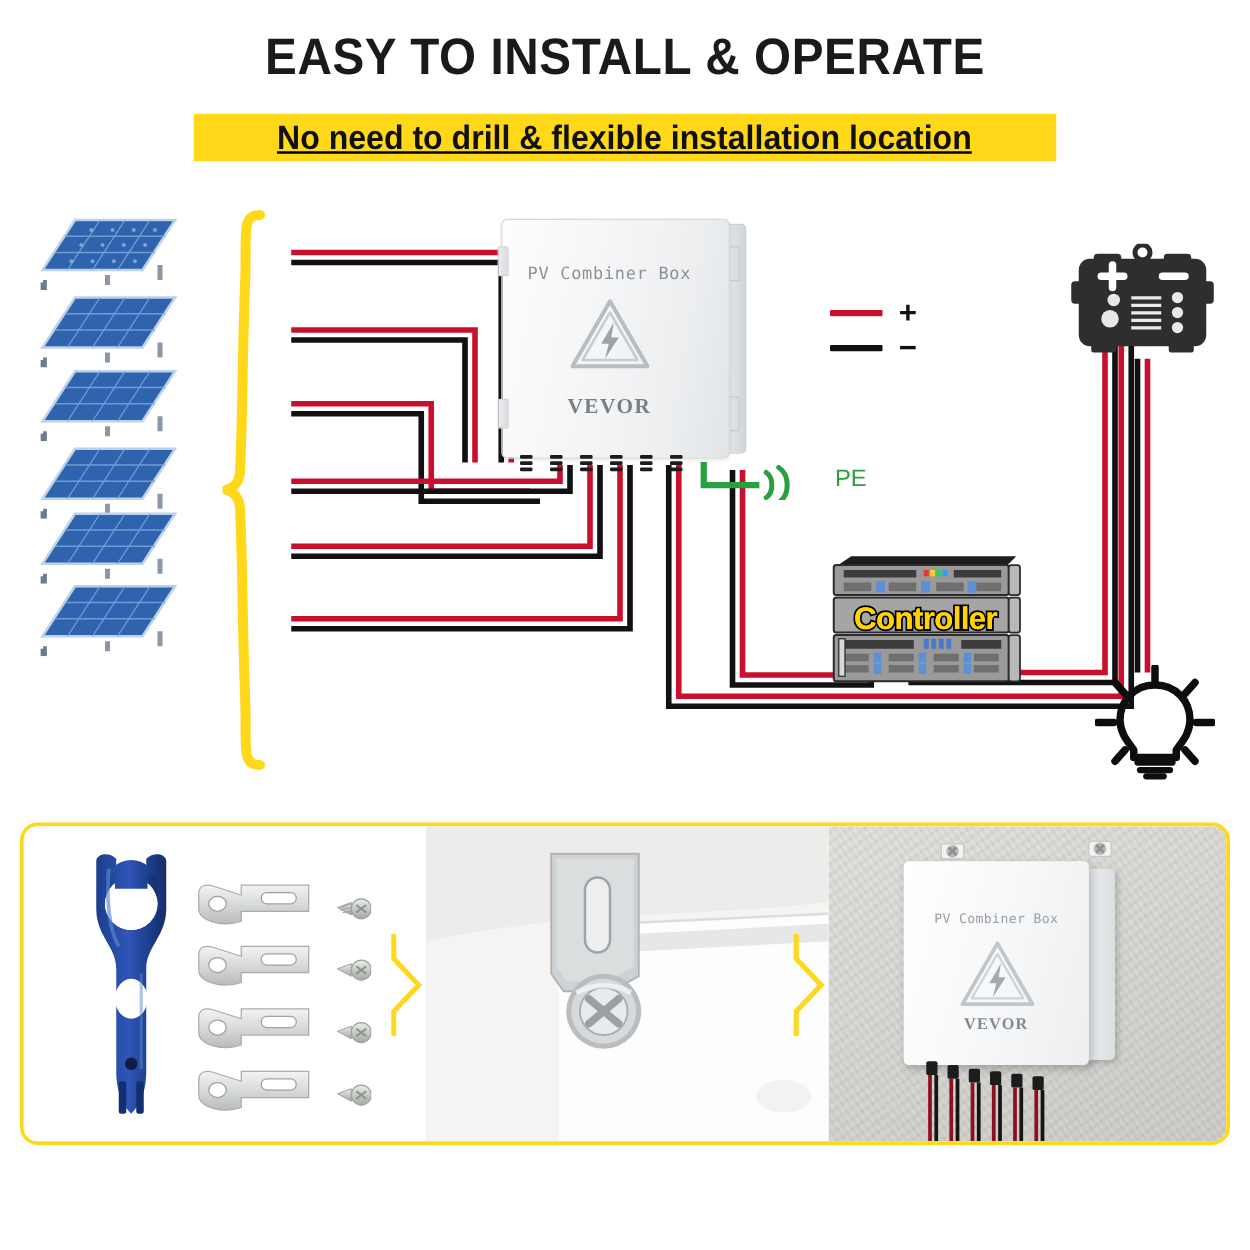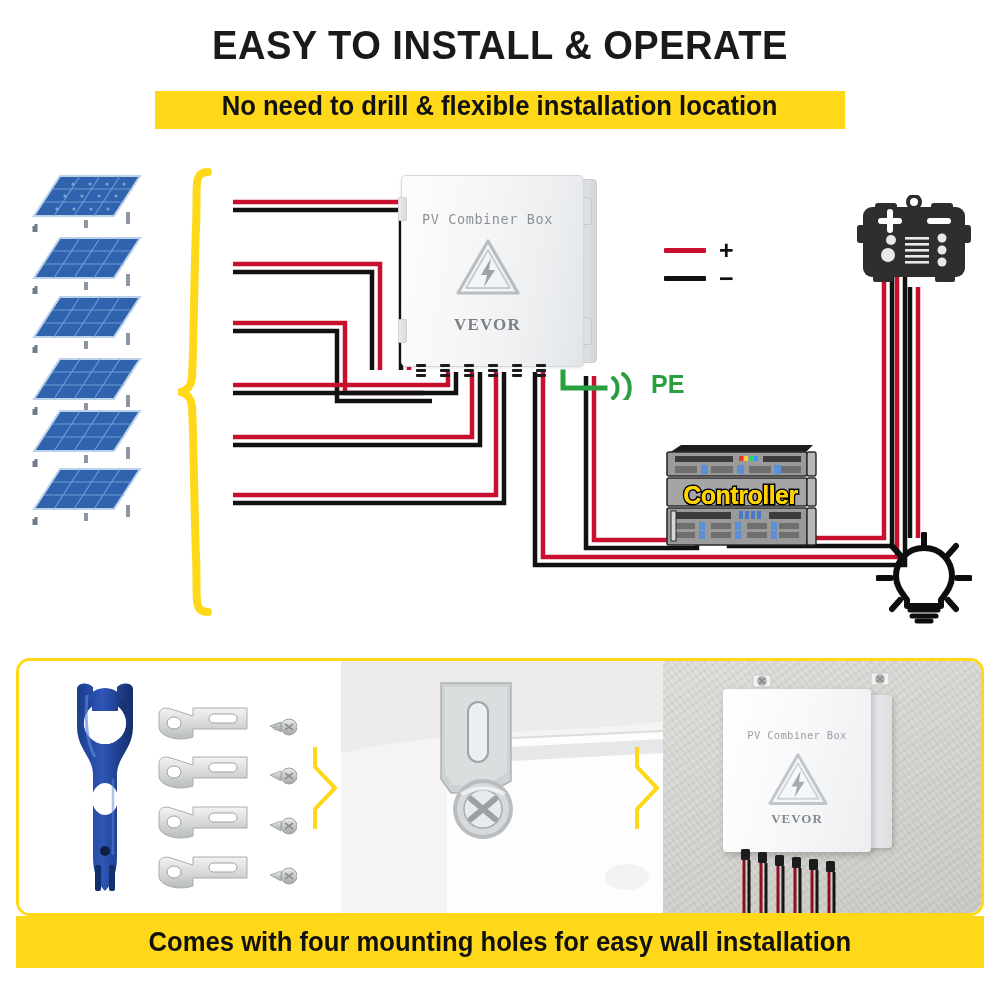--- a/index.html
+++ b/index.html
@@ -8,21 +8,21 @@
 
   
   .title{
     position:absolute;left:0;top:22px;width:1000px;text-align:center;
     font-family:"Liberation Sans Narrow","Liberation Sans",sans-serif;
     font-weight:bold;font-size:41px;letter-spacing:.5px;color:#1a1a1a;
     transform:scaleX(.93);transform-origin:50% 50%;white-space:nowrap;
   }
   .subbanner{
     position:absolute;left:155px;top:91px;width:690px;height:38px;
-    background:#FFD81A;display:flex;align-items:flex-start;justify-content:center;
+    background:#FFD81A;display:flex;align-items:center;justify-content:center;text-decoration:underline;
   }
   .subbanner span{
     font-family:"Liberation Sans Narrow","Liberation Sans",sans-serif;
     font-weight:bold;font-size:27px;color:#111;transform:scaleX(.95);white-space:nowrap;
   }
 
   
   .diagram{position:absolute;left:0;top:140px;width:1000px;height:500px;}
 
   
@@ -63,21 +63,21 @@
   .mc4 i{position:absolute;left:0;width:10px;height:3px;background:#1c1c1c;border-radius:1px;}
 
   
   .legend{position:absolute;left:664px;top:100px;width:120px;height:50px;}
   .lg-row{position:absolute;height:20px;display:flex;align-items:center;}
   .lg-line{width:42px;height:5px;border-radius:1px;}
   .lg-sym{font-size:25px;font-weight:bold;color:#111;margin-left:13px;line-height:1;font-family:"Liberation Sans",sans-serif;}
 
   
   .pe{position:absolute;left:559px;top:228px;display:flex;align-items:center;}
-  .pe-label{font-size:25px;font-weight:bold;color:#2a9f3f;margin-left:6px;font-family:"Liberation Sans",sans-serif;}
+  .pe-label{font-size:19px;font-weight:normal;color:#2a9f3f;margin-left:23px;font-family:"Liberation Sans",sans-serif;}
 
   
   .battery{position:absolute;left:855px;top:55px;width:118px;height:92px;}
 
   
   .controller{position:absolute;left:663px;top:303px;width:155px;height:104px;}
   .ctrl-label{
     position:absolute;left:0;top:38px;width:155px;text-align:center;
     font-family:"Liberation Sans",sans-serif;font-weight:bold;font-size:25px;
     color:#FFD200;-webkit-text-stroke:3px #000;paint-order:stroke fill;
@@ -628,16 +628,13 @@
             <path d="M149 209 V252" stroke="#8e1020"></path>
               <path d="M154 209 V252" stroke="#151515"></path>
             <path d="M166 211 V252" stroke="#8e1020"></path>
               <path d="M171 211 V252" stroke="#151515"></path>
           </g>
         </g>
       </svg>
     </div>
   </div>
 
-  <div class="caption">
-    <span>Comes with four mounting holes for easy wall installation</span>
-  </div>
 </div>
 
 </body></html>

